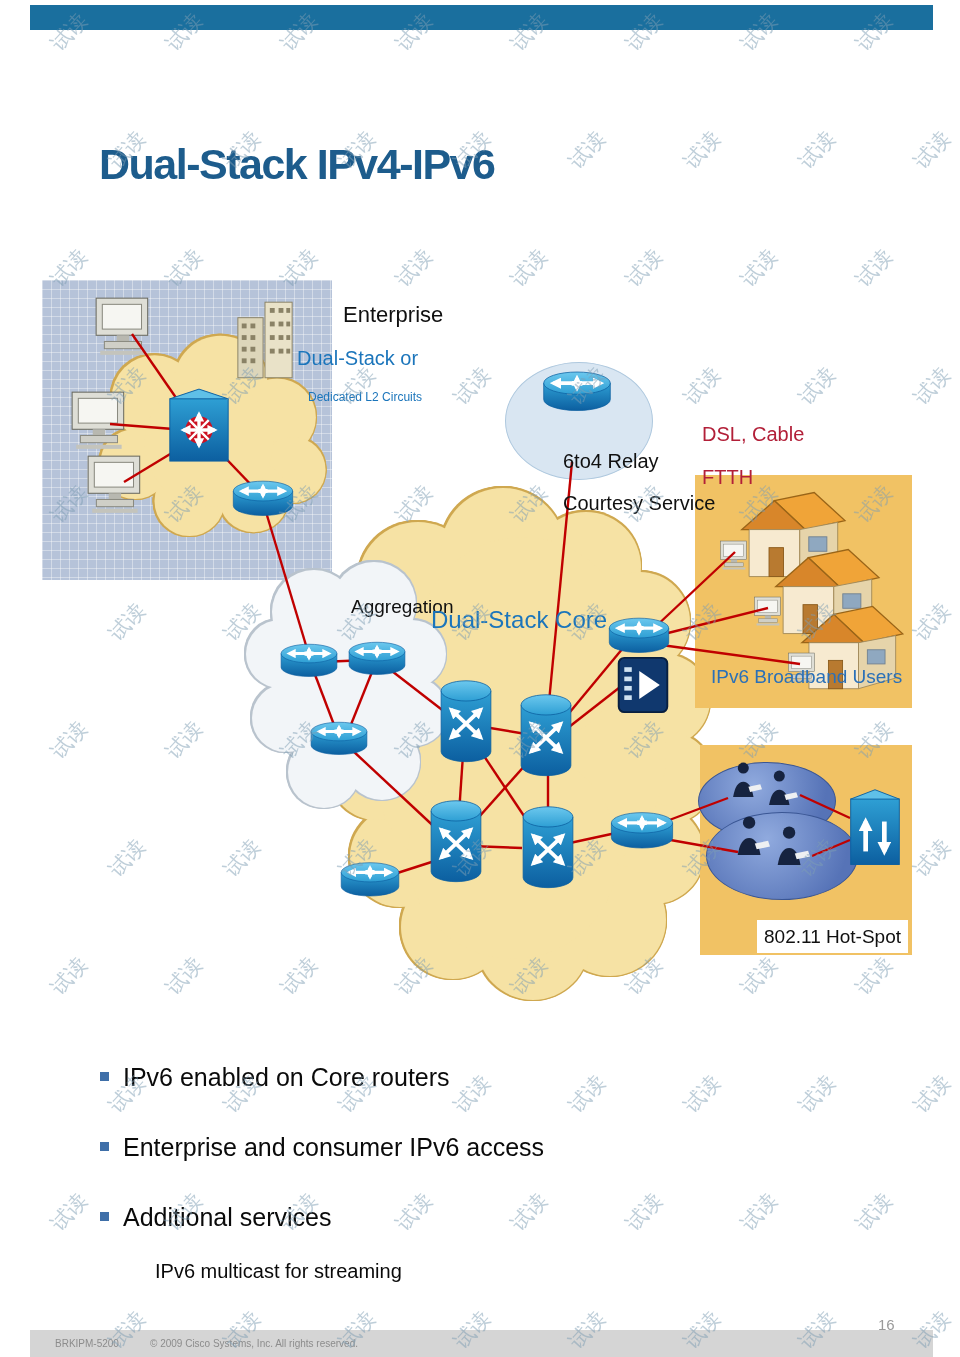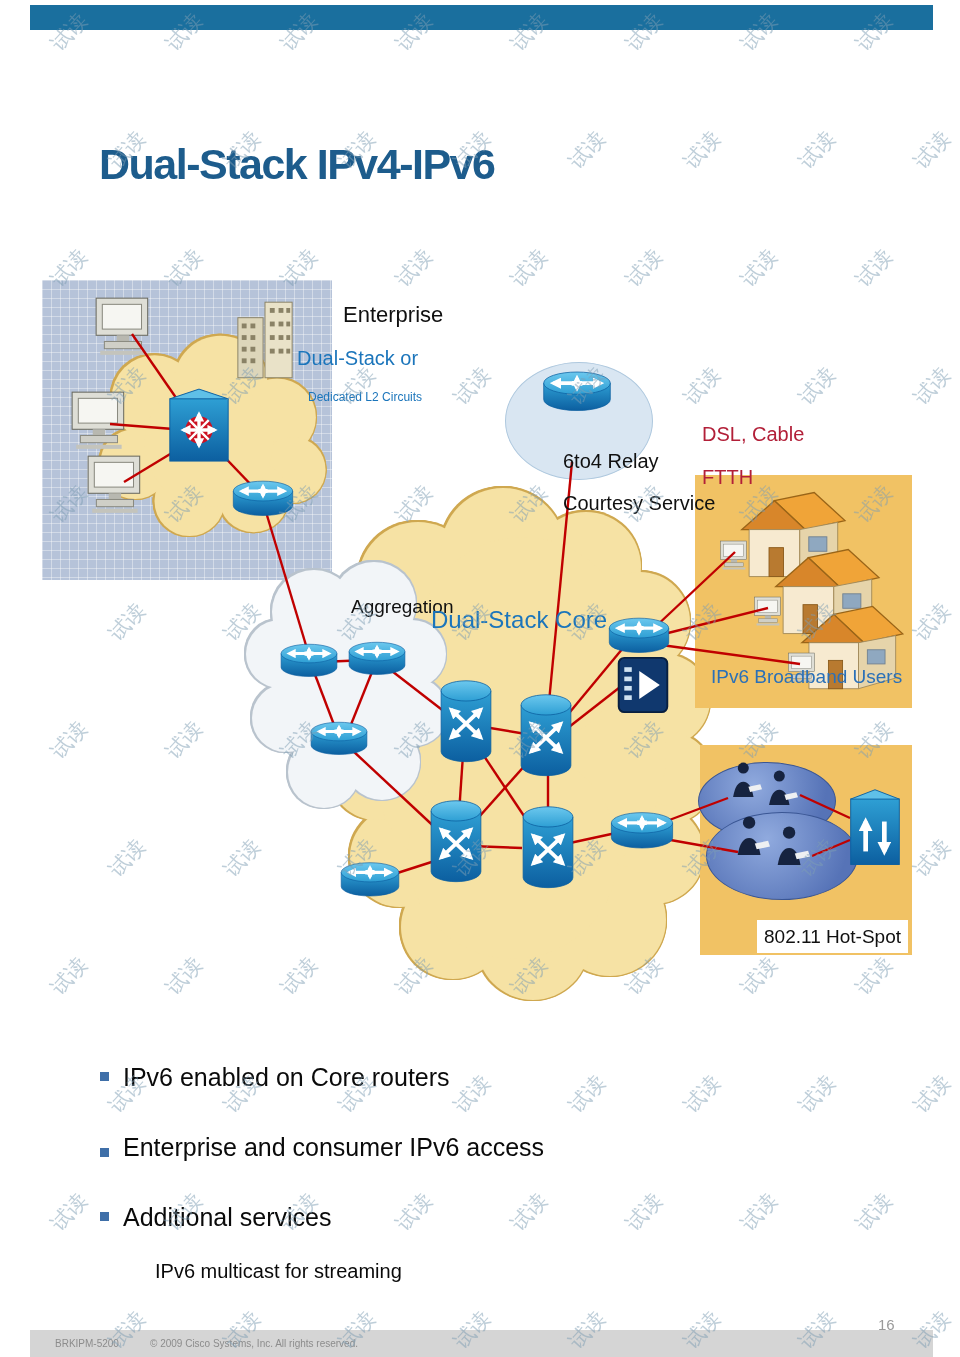--- a/index.html
+++ b/index.html
@@ -376,21 +376,21 @@
   <div class="abs lbl" style="left:711px; top:666px; font-size:19px; color:#2a70b8;">IPv6 Broadband Users</div>
 
   <div class="abs hs-strip">
     <span>802.11 Hot-Spot</span>
   </div>
 
   <div class="abs bullet-row" style="top:1063px;">
     <span class="bullet-sq"></span>
     <span class="bullet-text">IPv6 enabled on Core routers</span>
   </div>
-  <div class="abs bullet-row" style="top:1133px;align-items:center;">
+  <div class="abs bullet-row" style="top:1133px;">
     <span class="bullet-sq"></span>
     <span class="bullet-text">Enterprise and consumer IPv6 access</span>
   </div>
   <div class="abs bullet-row" style="top:1203px;">
     <span class="bullet-sq"></span>
     <span class="bullet-text">Additional services</span>
   </div>
   <div class="abs sub-bullet" style="top:1260px;">IPv6 multicast for streaming</div>
 
   <div class="abs footer-bar"></div>

